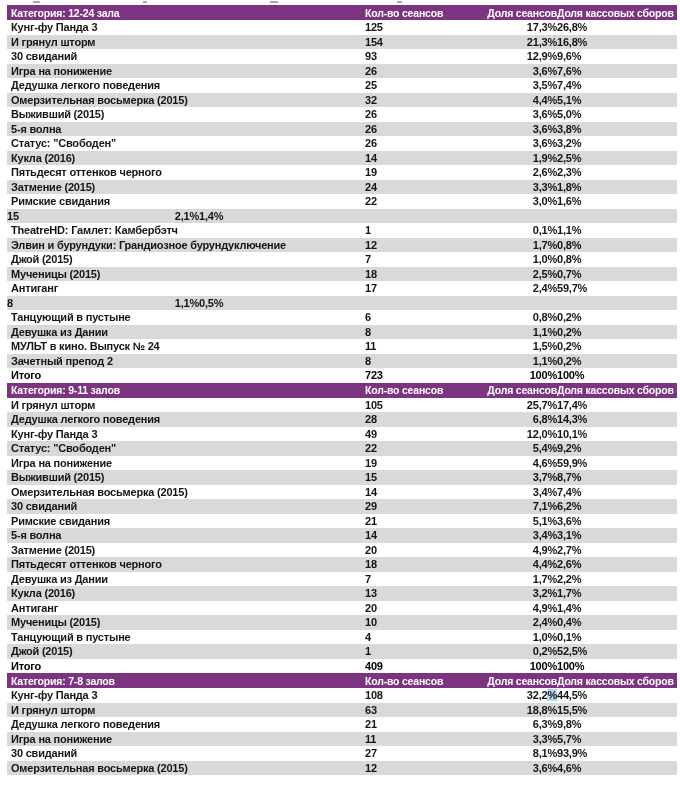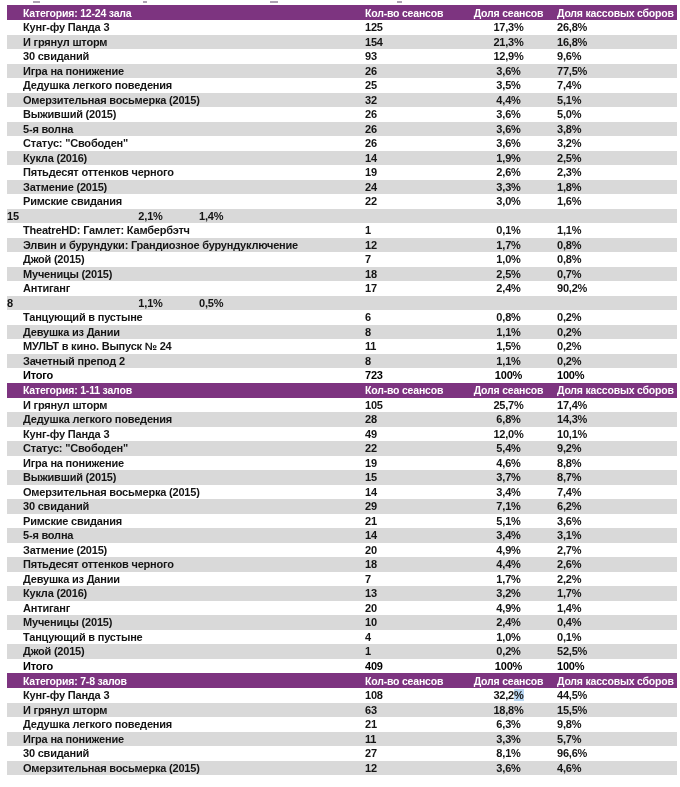--- a/index.html
+++ b/index.html
@@ -31,23 +31,23 @@
     align-items: center;
     height: 14.5px;
     font-size: 11px;
     font-weight: bold;
     color: #151515;
     letter-spacing: -0.2px;
   }
   .t-rows .t-row:nth-child(even) { background: #D9D9D9; }
   .t-row.total { color: #000000; }
 
-  .c-title { width: 358px; padding-left: 16px; box-sizing: border-box; white-space: nowrap; overflow: hidden; }
+  .c-title { width: 358px; padding-left: 4px; box-sizing: border-box; white-space: nowrap; overflow: hidden; }
   .c-num   { width: 95px;  text-align: left; }
-  .c-share { width: 97px;  text-align: center; }
+  .c-share { width: 97px;  text-align: right; }
   .c-box   { width: 120px; text-align: left; }
 
   .sel { background: #B9D7F3; }
 </style>
 </head>
 <body>
 
 <div class="page">
   <div class="crop-sliver">
     <span class="frag" style="left:33px;width:7px"></span>
@@ -79,21 +79,21 @@
           <div class="t-row">
             <div class="c-title">30 свиданий</div>
             <div class="c-num">93</div>
             <div class="c-share">12,9%</div>
             <div class="c-box">9,6%</div>
           </div>
           <div class="t-row">
             <div class="c-title">Игра на понижение</div>
             <div class="c-num">26</div>
             <div class="c-share">3,6%</div>
-            <div class="c-box">77,5%</div>
+            <div class="c-box">7,6%</div>
           </div>
           <div class="t-row">
             <div class="c-title">Дедушка легкого поведения</div>
             <div class="c-num">25</div>
             <div class="c-share">3,5%</div>
             <div class="c-box">7,4%</div>
           </div>
           <div class="t-row">
             <div class="c-title">Омерзительная восьмерка (2015)</div>
             <div class="c-num">32</div>
@@ -168,21 +168,21 @@
           <div class="t-row">
             <div class="c-title">Мученицы (2015)</div>
             <div class="c-num">18</div>
             <div class="c-share">2,5%</div>
             <div class="c-box">0,7%</div>
           </div>
           <div class="t-row">
             <div class="c-title">Антиганг</div>
             <div class="c-num">17</div>
             <div class="c-share">2,4%</div>
-            <div class="c-box">90,2%</div>
+            <div class="c-box">59,7%</div>
           </div>
           <div class="t-row">
             <div class="c-num">8</div>
             <div class="c-share">1,1%</div>
             <div class="c-box">0,5%</div>
           </div>
           <div class="t-row">
             <div class="c-title">Танцующий в пустыне</div>
             <div class="c-num">6</div>
             <div class="c-share">0,8%</div>
@@ -210,21 +210,21 @@
             <div class="c-title">Итого</div>
             <div class="c-num">723</div>
             <div class="c-share">100%</div>
             <div class="c-box">100%</div>
           </div>
         </div>
   </section>
 
   <section class="t-section">
     <div class="t-header">
-      <div class="c-title">Категория: 1-11 залов</div>
+      <div class="c-title">Категория: 9-11 залов</div>
       <div class="c-num">Кол-во сеансов</div>
       <div class="c-share">Доля сеансов</div>
       <div class="c-box">Доля кассовых сборов</div>
     </div>
     <div class="t-rows">
           <div class="t-row">
             <div class="c-title">И грянул шторм</div>
             <div class="c-num">105</div>
             <div class="c-share">25,7%</div>
             <div class="c-box">17,4%</div>
@@ -244,21 +244,21 @@
           <div class="t-row">
             <div class="c-title">Статус: "Свободен"</div>
             <div class="c-num">22</div>
             <div class="c-share">5,4%</div>
             <div class="c-box">9,2%</div>
           </div>
           <div class="t-row">
             <div class="c-title">Игра на понижение</div>
             <div class="c-num">19</div>
             <div class="c-share">4,6%</div>
-            <div class="c-box">8,8%</div>
+            <div class="c-box">59,9%</div>
           </div>
           <div class="t-row">
             <div class="c-title">Выживший (2015)</div>
             <div class="c-num">15</div>
             <div class="c-share">3,7%</div>
             <div class="c-box">8,7%</div>
           </div>
           <div class="t-row">
             <div class="c-title">Омерзительная восьмерка (2015)</div>
             <div class="c-num">14</div>
@@ -369,21 +369,21 @@
           <div class="t-row">
             <div class="c-title">Игра на понижение</div>
             <div class="c-num">11</div>
             <div class="c-share">3,3%</div>
             <div class="c-box">5,7%</div>
           </div>
           <div class="t-row">
             <div class="c-title">30 свиданий</div>
             <div class="c-num">27</div>
             <div class="c-share">8,1%</div>
-            <div class="c-box">96,6%</div>
+            <div class="c-box">93,9%</div>
           </div>
           <div class="t-row">
             <div class="c-title">Омерзительная восьмерка (2015)</div>
             <div class="c-num">12</div>
             <div class="c-share">3,6%</div>
             <div class="c-box">4,6%</div>
           </div>
         </div>
   </section>
 </div>

